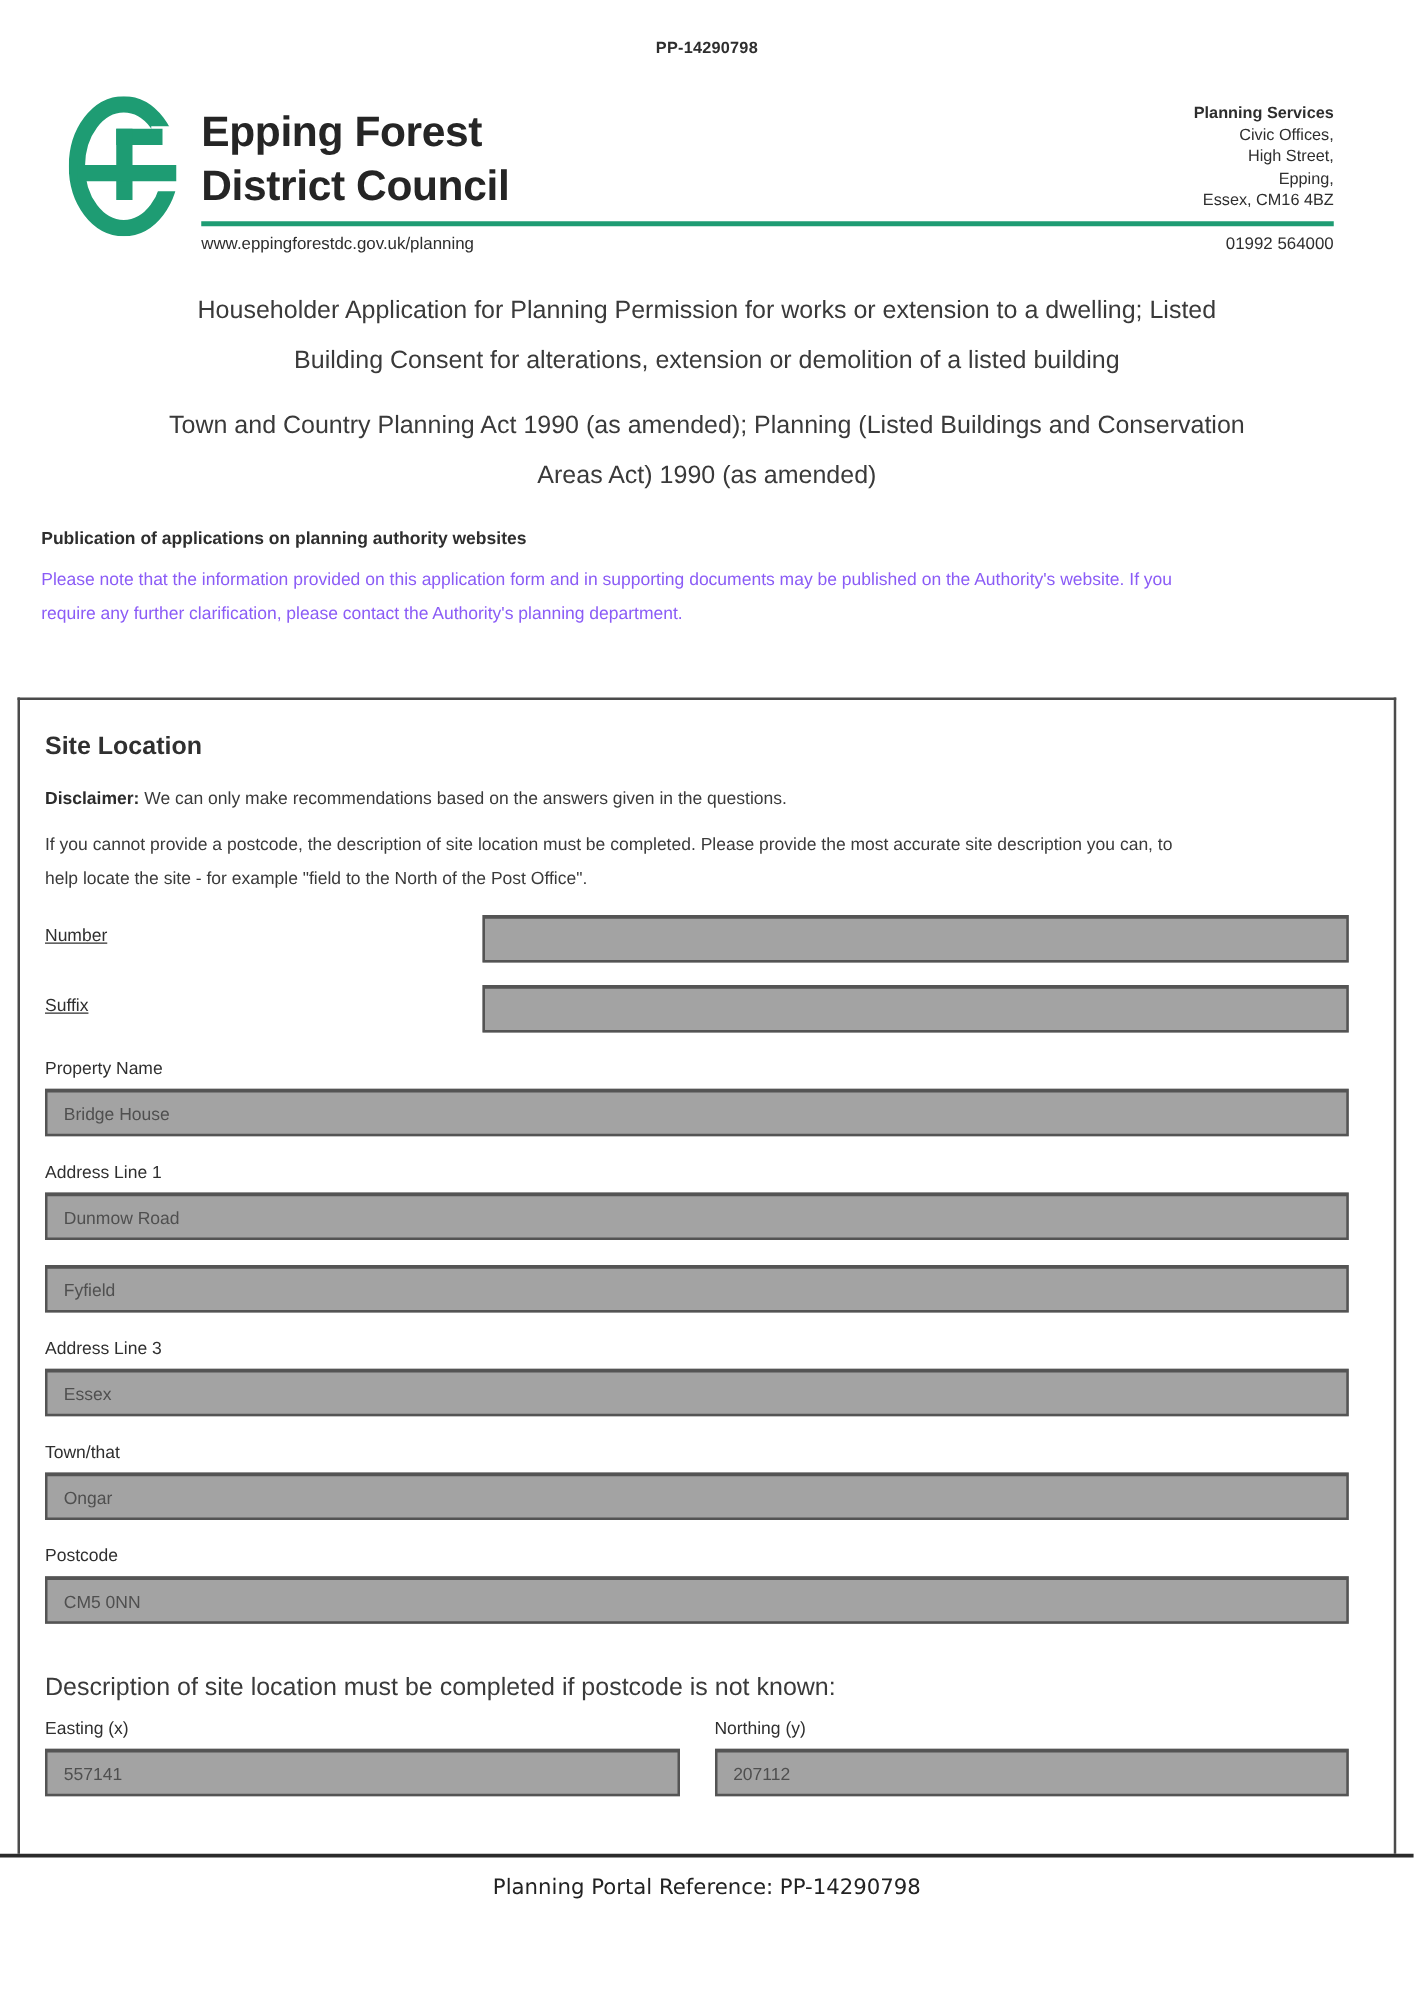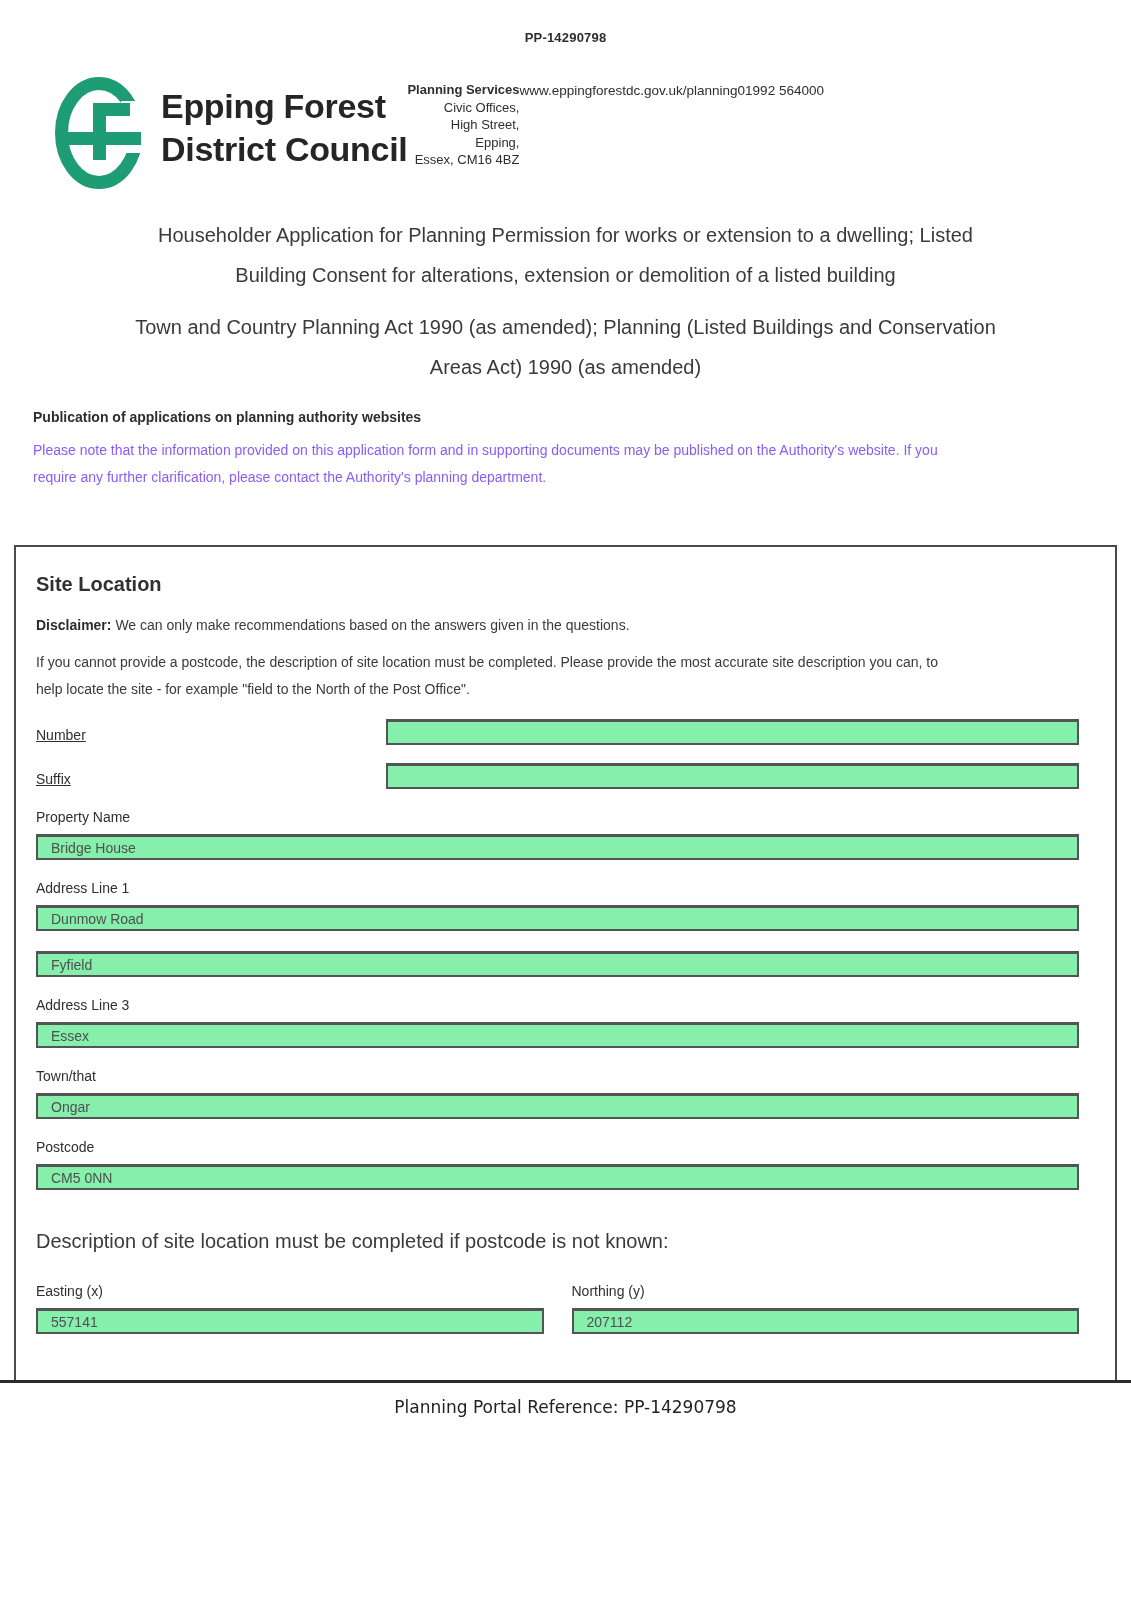--- a/index.html
+++ b/index.html
@@ -24,21 +24,21 @@
     letter-spacing: 0.2px;
   }
 
   
   .header {
     margin: 32px 64px 0 55px;
     display: flex;
     align-items: flex-start;
   }
   .logo { width: 92px; height: 112px; flex: 0 0 auto; margin-right: 14px; }
-  .header-right { flex: 1; display: flex; flex-direction: row; }
+  .header-right { flex: 1; display: flex; flex-direction: column; justify-content: space-between; }
   .header-top { display: flex; justify-content: space-between; align-items: flex-start; }
   .brand {
     font-size: 34px;
     font-weight: 700;
     line-height: 43px;
     letter-spacing: -0.3px;
     color: #252525;
     padding-top: 8px;
   }
   .dept-block { text-align: right; font-size: 13px; line-height: 17.5px; color: #2e2e2e; padding-top: 4px; }
@@ -89,45 +89,45 @@
   }
   .site-heading { font-size: 20px; font-weight: bold; color: #303030; margin-top: 6px; }
   .disclaimer { margin-top: 16px; font-size: 14px; line-height: 27px; color: #3a3a3a; }
   .disclaimer strong { color: #2b2b2b; }
   .instructions { margin-top: 10px; font-size: 14px; line-height: 27px; white-space: pre-line; color: #3a3a3a; }
 
   .field-label { font-size: 14px; color: #2f2f2f; display: block; }
   input.box-input {
     display: block;
     width: 100%;
-    height: 26px;
+    height: 38px;
     border: 2px solid #545454;
     border-top-width: 3px;
-    background: #86efac;
+    background: #a3a3a3;
     font-family: "Liberation Sans", sans-serif;
     font-size: 14px;
     color: #4f4f4f;
     padding: 0 13px;
     border-radius: 0;
   }
   .row-inline { display: flex; align-items: flex-start; margin-top: 16px; }
   .row-inline + .row-inline { margin-top: 18px; }
   .row-inline .field-label { width: 350px; flex: 0 0 auto; padding-top: 8px; text-decoration: underline; }
   .row-inline input.box-input { flex: 1; }
 
   .field-stacked { margin-top: 20px; }
   .field-stacked .field-label { margin-bottom: 9px; }
 
   .desc-heading {
     margin-top: 40px;
     font-size: 20px;
     font-weight: 400;
     color: #3a3a3a;
   }
-  .coord-row { display: flex; gap: 28px; margin-top: 30px; }
+  .coord-row { display: flex; gap: 28px; margin-top: 12px; }
   .coord-col { flex: 1; }
   .coord-col .field-label { margin-bottom: 9px; }
 
   
   .page-break-line { height: 3px; background: #2b2b2b; width: 100%; }
   .footer {
     margin-top: 14px;
     text-align: center;
     font-family: "DejaVu Sans", sans-serif;
     font-size: 17px;

